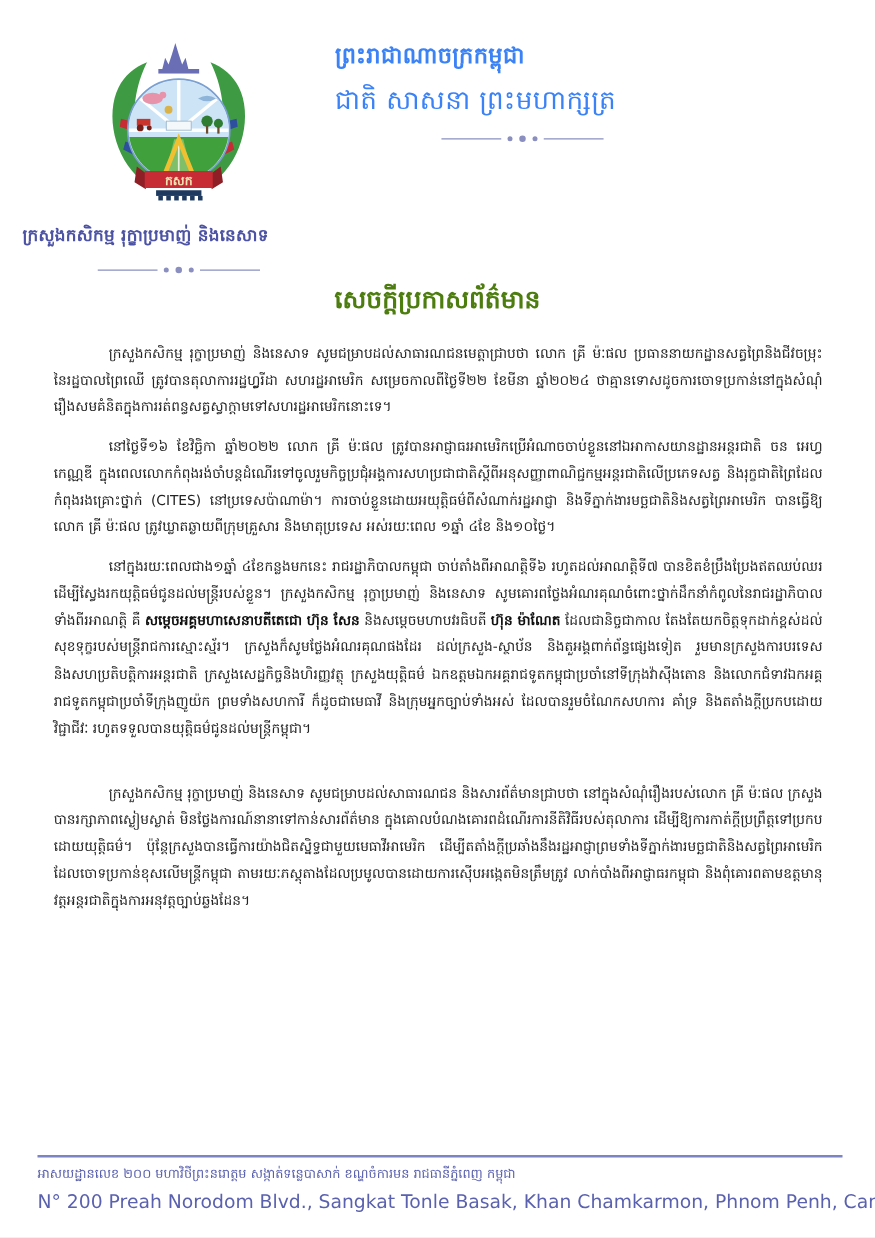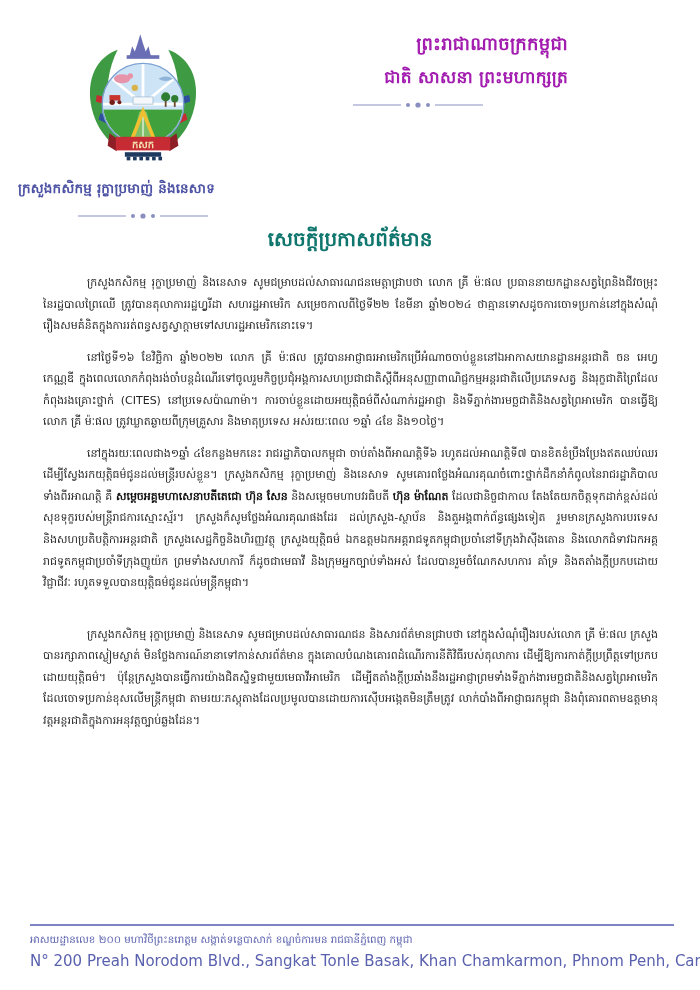--- a/index.html
+++ b/index.html
@@ -21,30 +21,30 @@
   .emblem{display:block;margin:0 auto;}
   .ministry-name{
     margin-top:16px;
     font-size:13.5px;font-weight:bold;
     color:#4d53a4;
     white-space:nowrap;
     letter-spacing:.2px;
   }
   .kingdom-col{
     position:absolute;left:268px;top:32px;width:300px;
-    text-align:right;color:#a21caf;
+    text-align:left;color:#3b82f6;
   }
   .kingdom-line{font-size:18px;font-weight:bold;letter-spacing:.3px;}
-  .motto-line{font-size:17px;font-weight:bold;margin-top:7px;letter-spacing:.3px;}
+  .motto-line{font-size:21px;font-weight:normal;margin-top:7px;letter-spacing:.3px;}
   .ornament{display:block;margin:9px auto 0;}
   .logo-col .ornament{margin-top:11px;}
   
   .doc-title{
     text-align:center;
-    font-size:20px;font-weight:bold;color:#0f766e;
+    font-size:20px;font-weight:bold;color:#4d7c0f;
     margin:14px 0 16px;
   }
   
   .body-text{
     padding:0 42px 0 43px;
   }
   .body-text p{
     margin:0 0 10px;
     font-size:11px;
     line-height:1.96;

